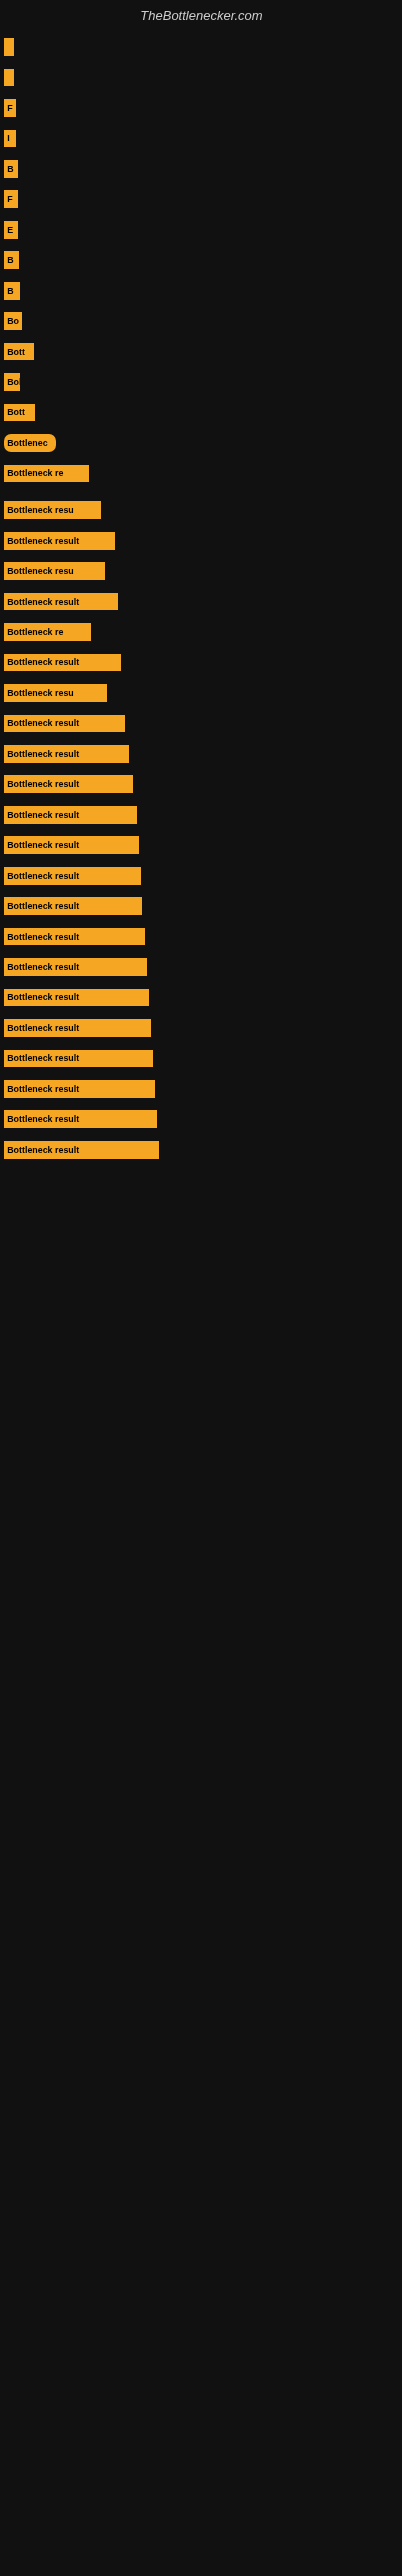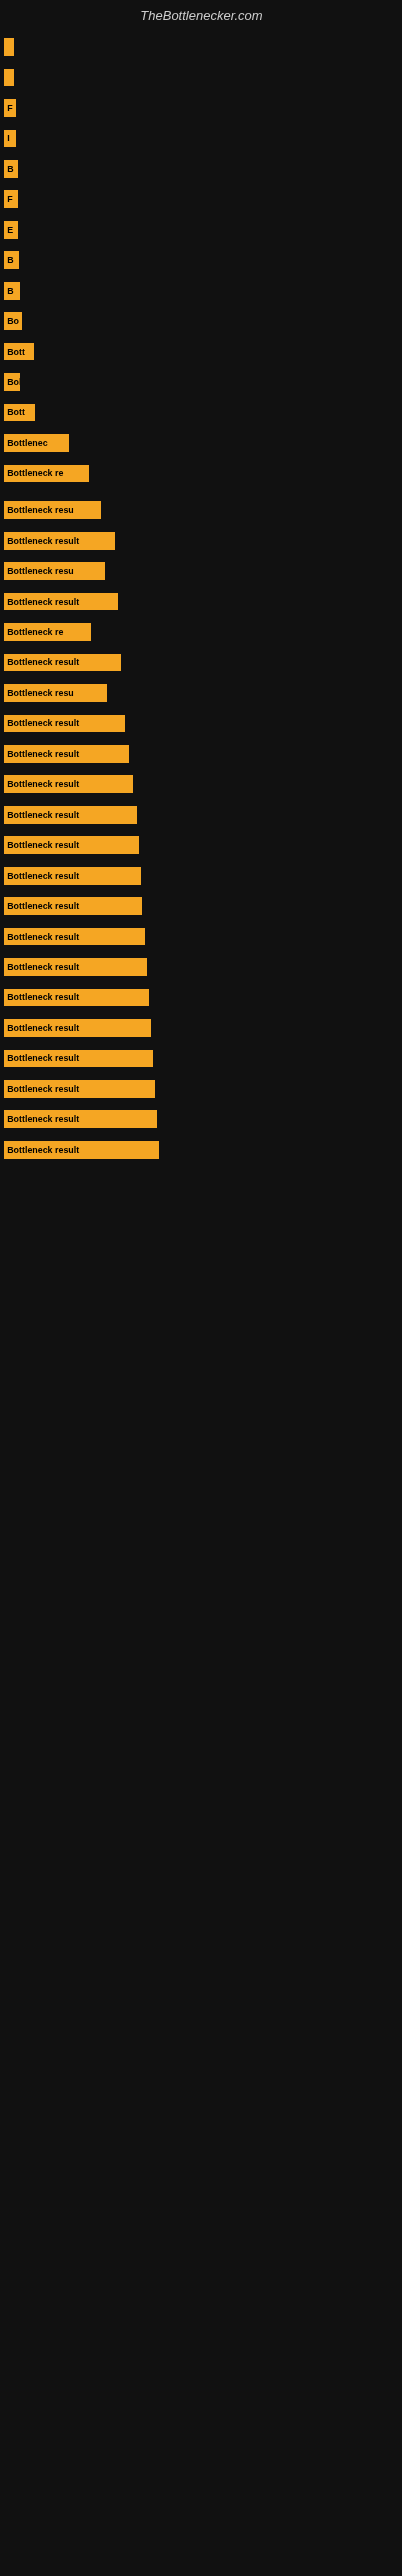--- a/index.html
+++ b/index.html
@@ -102,21 +102,21 @@
     <div class="row-gap"></div>
     <div class="bar-container">
       <div class="bar-label" style="width: 16px;">Bol</div>
     </div>
     <div class="row-gap"></div>
     <div class="bar-container">
       <div class="bar-label" style="width: 31px;">Bott</div>
     </div>
     <div class="row-gap"></div>
     <div class="bar-container">
-      <div class="bar-label" style="width: 65px;">Bottlenec</div>
+      <div class="bar-label" style="width: 52px; border-radius: 7px;">Bottlenec</div>
     </div>
     <div class="row-gap"></div>
     <div class="bar-container">
       <div class="bar-label" style="width: 85px;">Bottleneck re</div>
     </div>
     <div class="row-gap"></div>
     <div class="row-gap"></div>
     <div class="bar-container">
       <div class="bar-label" style="width: 97px;">Bottleneck resu</div>
     </div>

